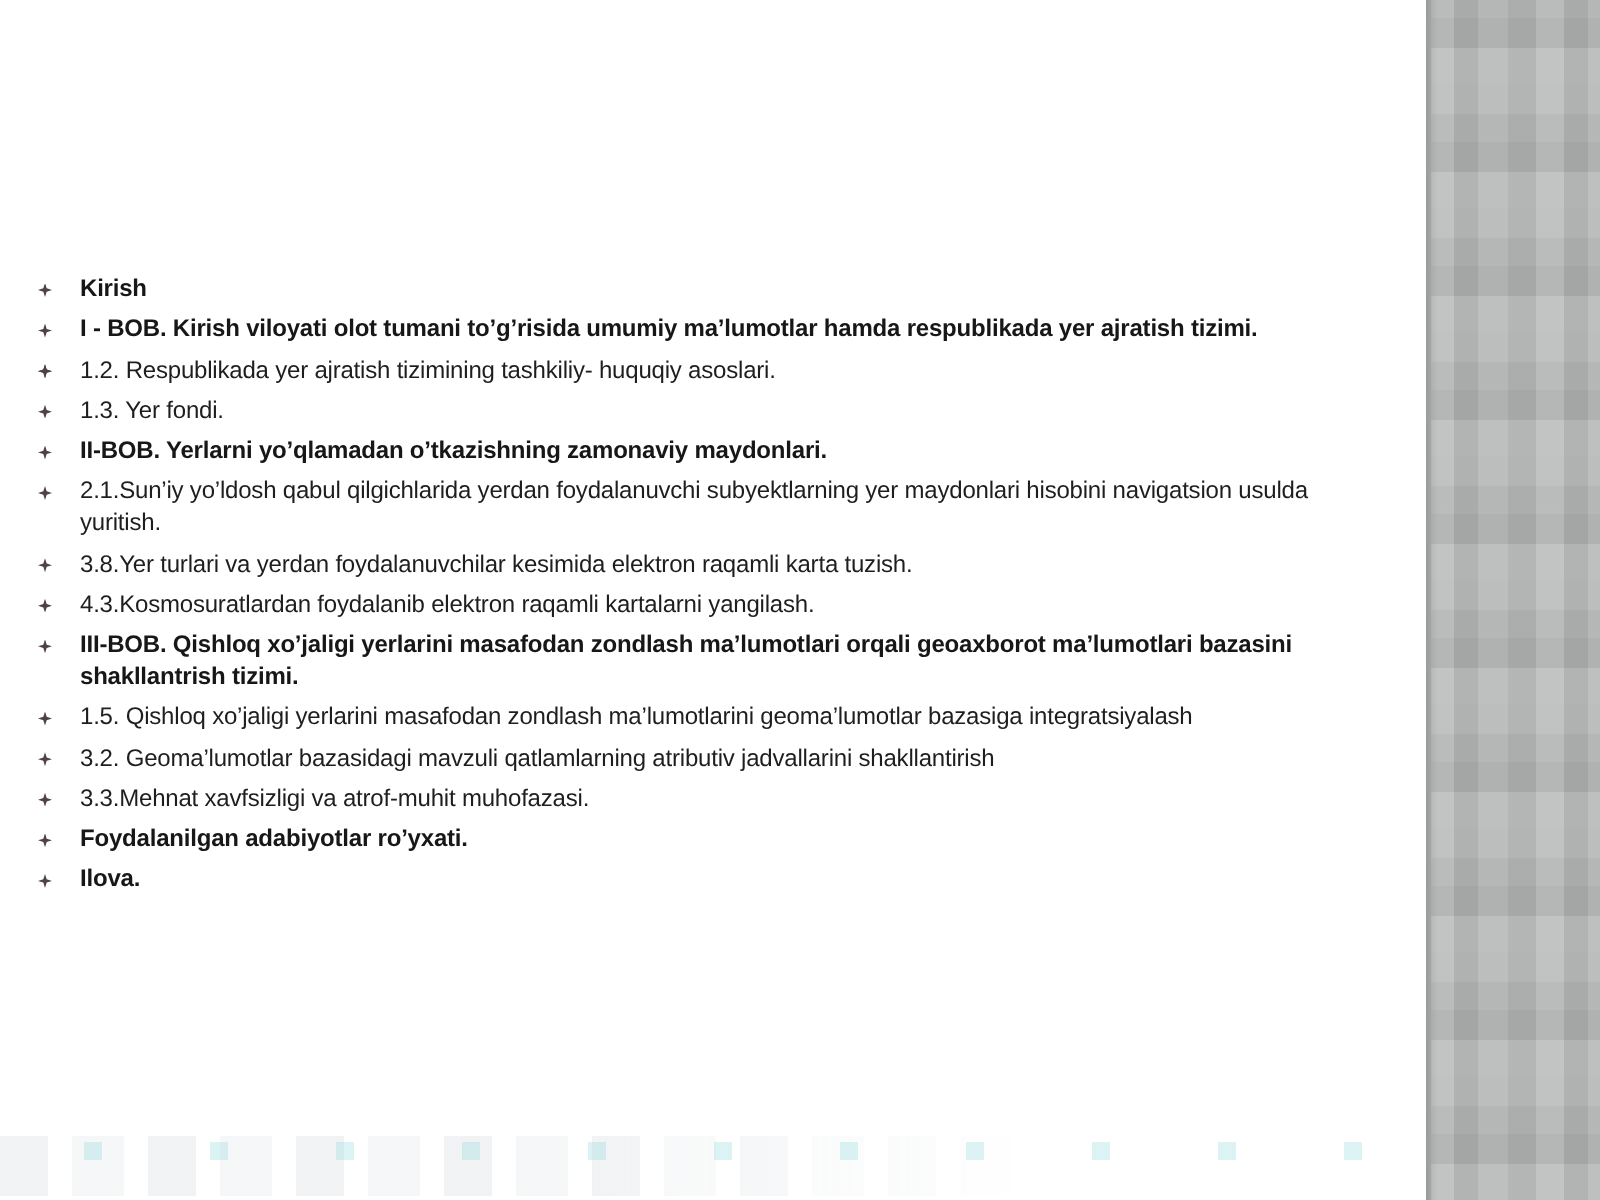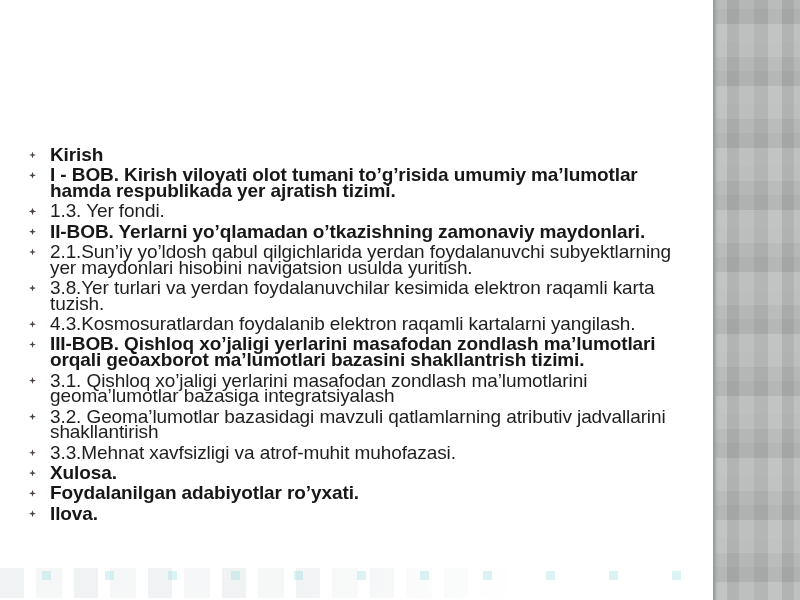--- a/index.html
+++ b/index.html
@@ -29,22 +29,22 @@
             mask-image:linear-gradient(90deg,#000 0 55%,transparent 100%);
   }
   .bottom-dots{
     position:absolute;left:42px;right:96px;top:571px;height:9px;
     background-image:repeating-linear-gradient(90deg,rgba(140,215,220,0.30) 0 9px,rgba(255,255,255,0) 9px 63px);
   }
 
   
   .toc{
     position:absolute;left:13px;top:137px;width:660px;
-    list-style:none;margin:10px;padding:0;
-    font-size:19px;line-height:15.8px;color:#1e1e1e;letter-spacing:-0.1px;
+    list-style:none;margin:0;padding:0;
+    font-size:12px;line-height:15.8px;color:#1e1e1e;letter-spacing:-0.1px;
   }
   .toc li{position:relative;padding-left:27px;margin:0 0 4.5px 0;}
   .toc li.bold{font-weight:700;color:#171717;}
   .bullet{
     position:absolute;left:6px;top:4.5px;width:7px;height:7px;
     background:#4e4242;
     clip-path:polygon(50% 0%,62% 38%,100% 50%,62% 62%,50% 100%,38% 62%,0% 50%,38% 38%);
   }
 </style>
 </head>
@@ -53,27 +53,27 @@
 <div class="slide">
 
   <div class="side-strip"></div>
   <div class="bottom-watermark"></div>
   <div class="bottom-dots"></div>
 
   <ul class="toc">
     <li class="bold"><span class="bullet"></span><span>Kirish</span></li>
     <li class="bold"><span class="bullet"></span><span>I - BOB. Kirish viloyati olot tumani to’g’risida umumiy ma’lumotlar hamda respublikada yer ajratish tizimi.</span></li>
     <li><span class="bullet"></span></li>
+    <li><span class="bullet"></span><span>1.2. Respublikada yer ajratish tizimining tashkiliy- huquqiy asoslari.</span></li>
     <li><span class="bullet"></span><span>1.3. Yer fondi.</span></li>
     <li class="bold"><span class="bullet"></span><span>II-BOB. Yerlarni yo’qlamadan o’tkazishning zamonaviy maydonlari.</span></li>
     <li><span class="bullet"></span><span>2.1.Sun’iy yo’ldosh qabul qilgichlarida yerdan foydalanuvchi subyektlarning yer maydonlari hisobini navigatsion usulda yuritish.</span></li>
     <li><span class="bullet"></span><span>3.8.Yer turlari va yerdan foydalanuvchilar kesimida elektron raqamli karta tuzish.</span></li>
     <li><span class="bullet"></span><span>4.3.Kosmosuratlardan foydalanib elektron raqamli kartalarni yangilash.</span></li>
     <li class="bold"><span class="bullet"></span><span>III-BOB. Qishloq xo’jaligi yerlarini masafodan zondlash ma’lumotlari orqali geoaxborot ma’lumotlari bazasini shakllantrish tizimi.</span></li>
-    <li><span class="bullet"></span><span>3.1. Qishloq xo’jaligi yerlarini masafodan zondlash ma’lumotlarini geoma’lumotlar bazasiga integratsiyalash</span></li>
+    <li><span class="bullet"></span><span>1.5. Qishloq xo’jaligi yerlarini masafodan zondlash ma’lumotlarini geoma’lumotlar bazasiga integratsiyalash</span></li>
     <li><span class="bullet"></span><span>3.2. Geoma’lumotlar bazasidagi mavzuli qatlamlarning atributiv jadvallarini shakllantirish</span></li>
     <li><span class="bullet"></span><span>3.3.Mehnat xavfsizligi  va atrof-muhit muhofazasi.</span></li>
-    <li class="bold"><span class="bullet"></span><span>Xulosa.</span></li>
     <li class="bold"><span class="bullet"></span><span>Foydalanilgan adabiyotlar ro’yxati.</span></li>
     <li class="bold"><span class="bullet"></span><span>Ilova.</span></li>
   </ul>
 
 </div>
 
 </body></html>

